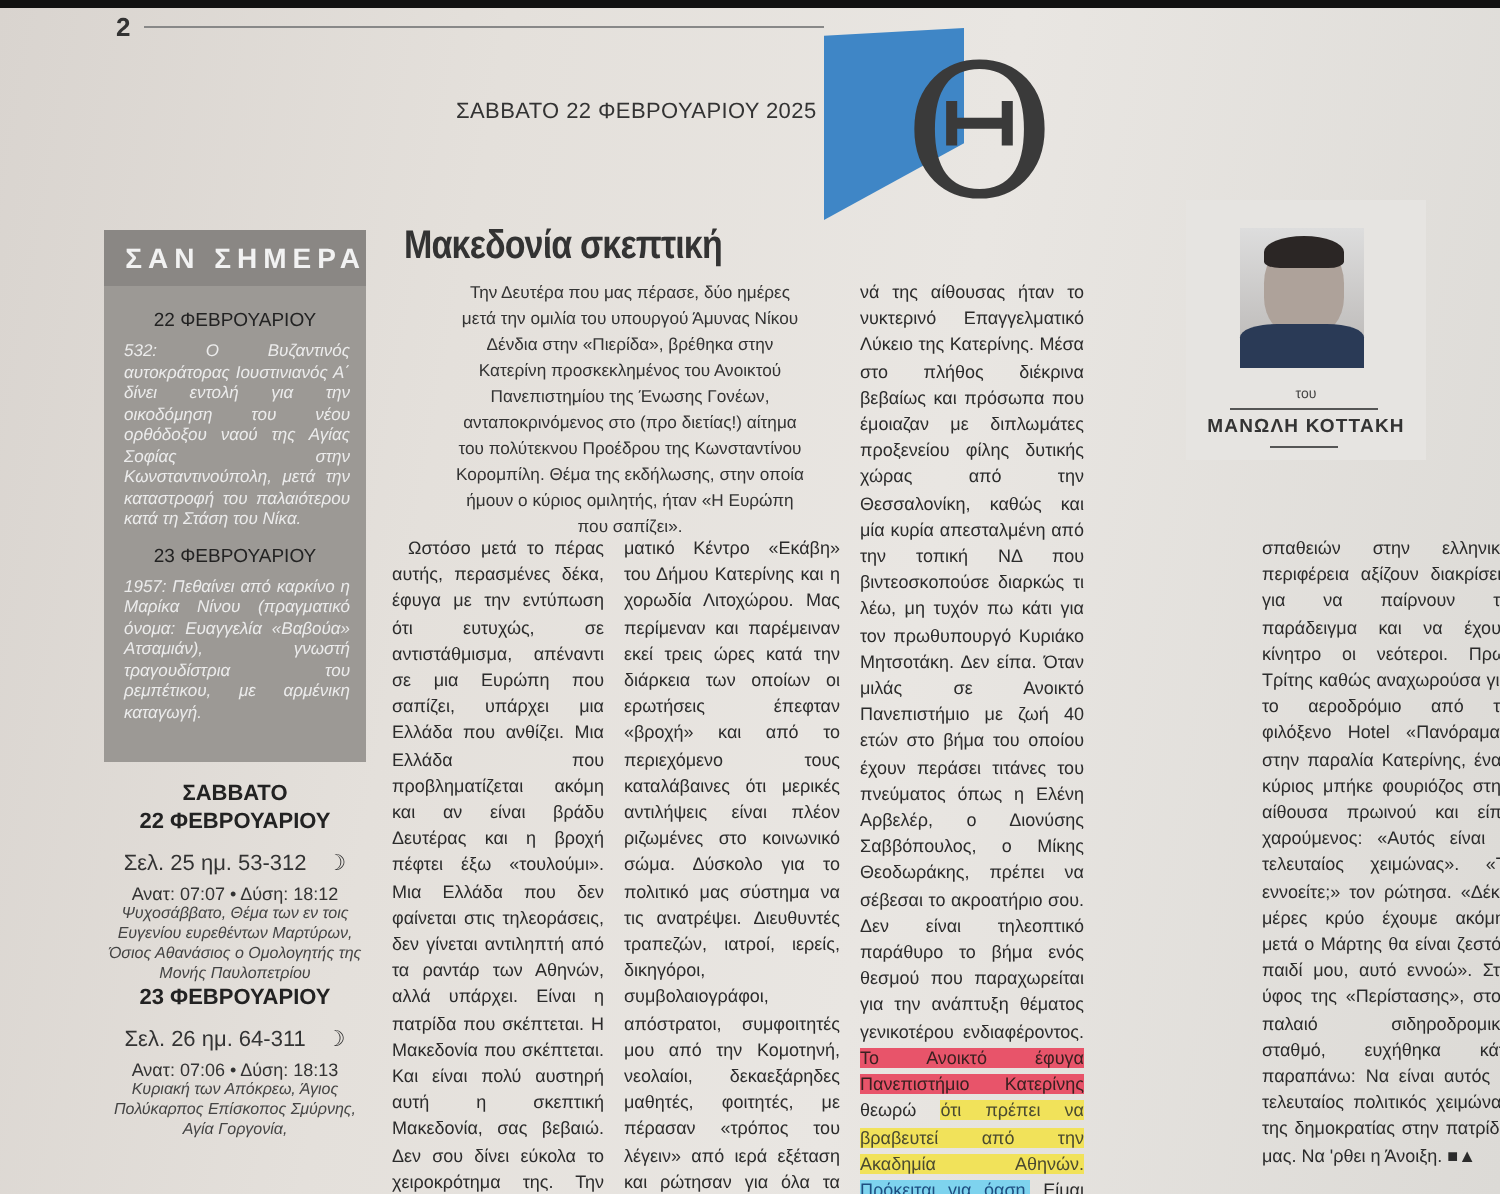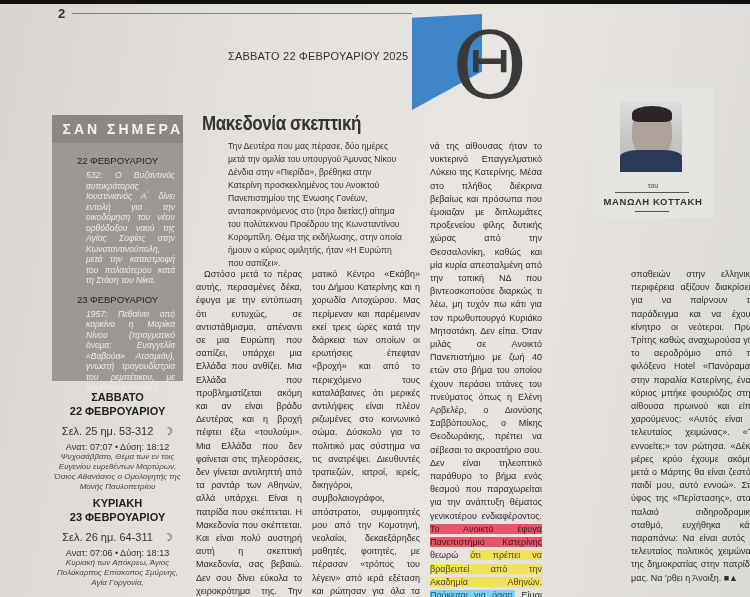--- a/index.html
+++ b/index.html
@@ -14,42 +14,42 @@
   .dateline { position:absolute; left:228px; top:50px; font-size:11px; letter-spacing:0.2px; color:#333; }
   .logo-blue { position:absolute; left:412px; top:14px; width:70px; height:96px; background:#3f86c6;
     clip-path: polygon(0 4%, 100% 0, 100% 60%, 0 100%); }
   .logo-theta { position:absolute; left:452px; top:18px; width:72px; height:98px; font-family:"DejaVu Serif", serif;
     font-size:92px; line-height:98px; color:#3a3a3a; text-align:center; }
 
   
   .san-box { position:absolute; left:52px; top:115px; width:131px; height:266px; background:#9c9995; color:#eee; }
   .san-title { background:#8a8784; height:28px; line-height:28px; text-align:right; font-size:14px; letter-spacing:3px; font-weight:bold; color:#f2f2f2; }
   .san-date { text-align:center; font-size:9.5px; color:#222; margin-top:12px; }
-  .san-text { font-size:8.5px; line-height:10.5px; padding:4px 8px 0 10px; text-align:justify; color:#ececec; font-style:italic;margin-left:24px; }
+  .san-text { font-size:8.5px; line-height:10.5px; padding:4px 8px 0 10px; text-align:justify; color:#ececec; font-style:italic; }
   .feast { position:absolute; left:52px; top:390px; width:131px; text-align:center; }
   .feast .day { font-weight:bold; font-size:11px; color:#222; line-height:14px;text-align:center; }
   .feast .sel { font-size:11px; margin-top:7px; color:#333; }
   .feast .sun { font-size:9px; margin-top:4px; color:#333; }
   .feast .saint { font-size:8px; font-style:italic; line-height:10px; color:#444; }
   .moon { margin-left:10px; }
 
   
   .headline { position:absolute; left:202px; top:112px; font-family:"Liberation Sans Narrow","Liberation Sans", sans-serif; font-weight:bold; font-size:20px; letter-spacing:-0.5px; color:#333; transform:scaleX(0.85); transform-origin:left; }
-  .lede { position:absolute; left:228px; top:140px; width:174px; font-size:8.6px; line-height:13px; color:#333; }
+  .lede { position:absolute; left:228px; top:140px; width:174px; font-size:8.6px; line-height:13px; text-align:center; color:#333; }
 
   .col { position:absolute; font-size:9px; line-height:13.2px; text-align:justify; color:#2b2b2b; }
   .c1 { left:196px; top:268px; width:106px; text-indent:8px; }
   .c2 { left:312px; top:268px; width:108px; }
   .c3 { left:430px; top:140px; width:112px; }
   .c4 { left:600px; top:268px; width:124px;margin-left:31px; }
   .hl-red { background:#e8546a; color:#3a2020; }
   .hl-yellow { background:#f1e25a; color:#4a4a30; }
   .hl-cyan { background:#7ed3ee; color:#1d4e80; }
 
-  .author-box { position:absolute; left:593px; top:88px; width:120px; height:130px; background:#e6e4e1; }
+  .author-box { position:absolute; left:593px; top:100px; width:120px; height:130px; background:#e6e4e1; }
   .photo { position:absolute; left:27px; top:14px; width:62px; height:70px; background:linear-gradient(180deg,#ddd 0%,#b8b5b3 100%); }
   .head { position:absolute; left:12px; top:6px; width:40px; height:48px; border-radius:45% 45% 40% 40%; background:#aea29a; }
   .hair { position:absolute; left:12px; top:4px; width:40px; height:16px; border-radius:50% 50% 20% 20%; background:#2b2625; }
   .suit { position:absolute; left:0; bottom:0; width:62px; height:22px; background:#2a3a56; border-radius:30% 30% 0 0; }
   .author-tou { position:absolute; left:0; top:94px; width:120px; text-align:center; font-size:7px; color:#444; }
   .author-rule { position:absolute; left:22px; top:104px; width:74px; height:1px; background:#555; }
   .author-name { position:absolute; left:0; top:108px; width:120px; text-align:center; font-size:9.5px; font-weight:bold; letter-spacing:0.6px; color:#333; }
   .author-rule2 { position:absolute; left:42px; top:123px; width:34px; height:1px; background:#555; }
 </style>
 </head>
@@ -69,21 +69,20 @@
   <div class="san-date" style="margin-top:8px">23 ΦΕΒΡΟΥΑΡΙΟΥ</div>
   <div class="san-text">1957: Πεθαίνει από καρκίνο η Μαρίκα Νίνου (πραγματικό όνομα: Ευαγγελία «Βαβούα» Ατσαμιάν), γνωστή τραγουδίστρια του ρεμπέτικου, με αρμένικη καταγωγή.</div>
 </div>
 
 <div class="feast">
   <div class="day">ΣΑΒΒΑΤΟ</div>
   <div class="day">22 ΦΕΒΡΟΥΑΡΙΟΥ</div>
   <div class="sel"><span>Σελ. 25 ημ. 53-312</span><span class="moon">☽</span></div>
   <div class="sun">Ανατ: 07:07 • Δύση: 18:12</div>
   <div class="saint">Ψυχοσάββατο, Θέμα των εν τοις Ευγενίου ευρεθέντων Μαρτύρων, Όσιος Αθανάσιος ο Ομολογητής της Μονής Παυλοπετρίου</div>
-  <div class="day" style="margin-top:4px">ΚΥΡΙΑΚΗ</div>
   <div class="day">23 ΦΕΒΡΟΥΑΡΙΟΥ</div>
   <div class="sel"><span>Σελ. 26 ημ. 64-311</span><span class="moon">☽</span></div>
   <div class="sun">Ανατ: 07:06 • Δύση: 18:13</div>
   <div class="saint">Κυριακή των Απόκρεω, Άγιος Πολύκαρπος Επίσκοπος Σμύρνης, Αγία Γοργονία,</div>
 </div>
 
 <div class="headline">Μακεδονία σκεπτική</div>
 <div class="lede">Την Δευτέρα που μας πέρασε, δύο ημέρες μετά την ομιλία του υπουργού Άμυνας Νίκου Δένδια στην «Πιερίδα», βρέθηκα στην Κατερίνη προσκεκλημένος του Ανοικτού Πανεπιστημίου της Ένωσης Γονέων, ανταποκρινόμενος στο (προ διετίας!) αίτημα του πολύτεκνου Προέδρου της Κωνσταντίνου Κορομπίλη. Θέμα της εκδήλωσης, στην οποία ήμουν ο κύριος ομιλητής, ήταν «Η Ευρώπη που σαπίζει».</div>
 
 <div class="col c1">Ωστόσο μετά το πέρας αυτής, περασμένες δέκα, έφυγα με την εντύπωση ότι ευτυχώς, σε αντιστάθμισμα, απέναντι σε μια Ευρώπη που σαπίζει, υπάρχει μια Ελλάδα που ανθίζει. Μια Ελλάδα που προβληματίζεται ακόμη και αν είναι βράδυ Δευτέρας και η βροχή πέφτει έξω «τουλούμι». Μια Ελλάδα που δεν φαίνεται στις τηλεοράσεις, δεν γίνεται αντιληπτή από τα ραντάρ των Αθηνών, αλλά υπάρχει. Είναι η πατρίδα που σκέπτεται. Η Μακεδονία που σκέπτεται. Και είναι πολύ αυστηρή αυτή η σκεπτική Μακεδονία, σας βεβαιώ. Δεν σου δίνει εύκολα το χειροκρότημα της. Την αποδοχή της. Σε «περνά» κόσκινο. Μας περίμεναν 400 άτομα μέσα στο Πνευ-</div>

